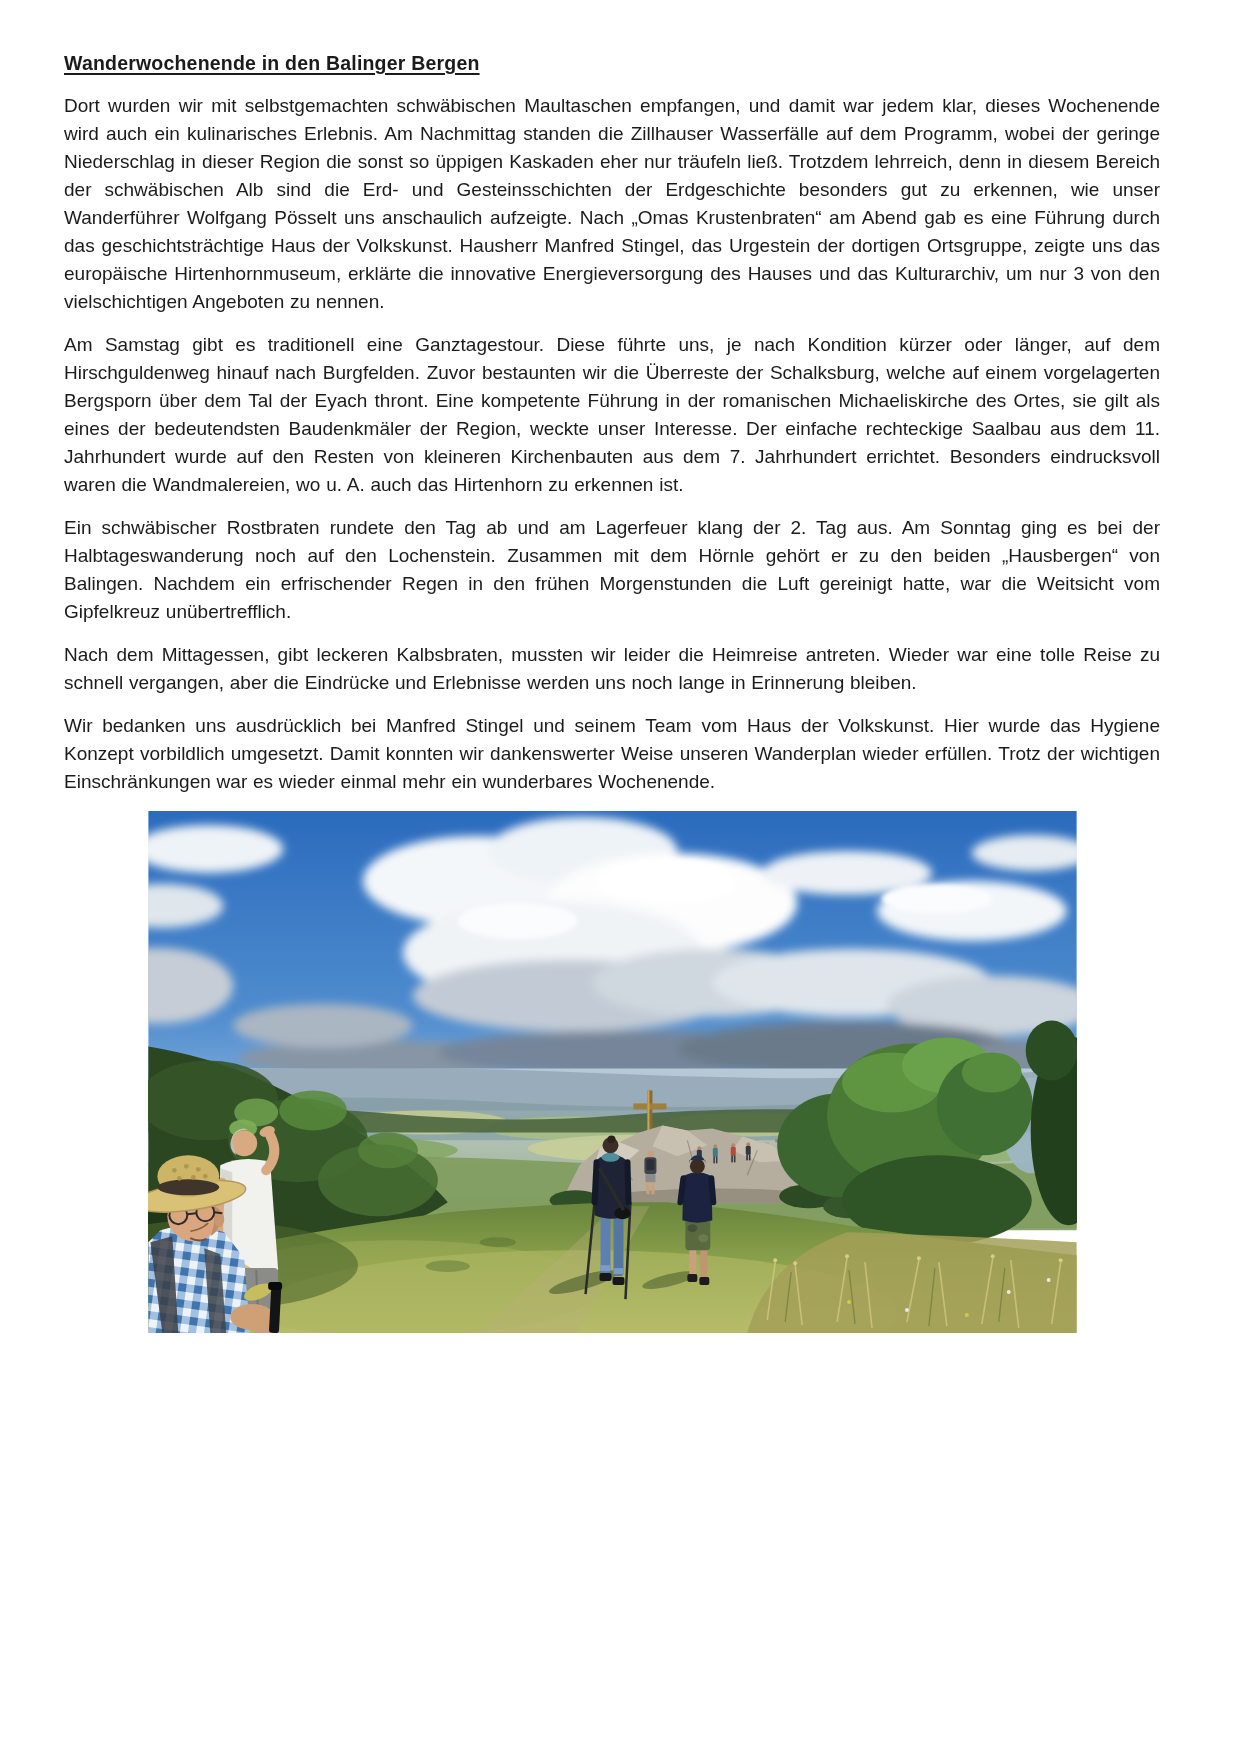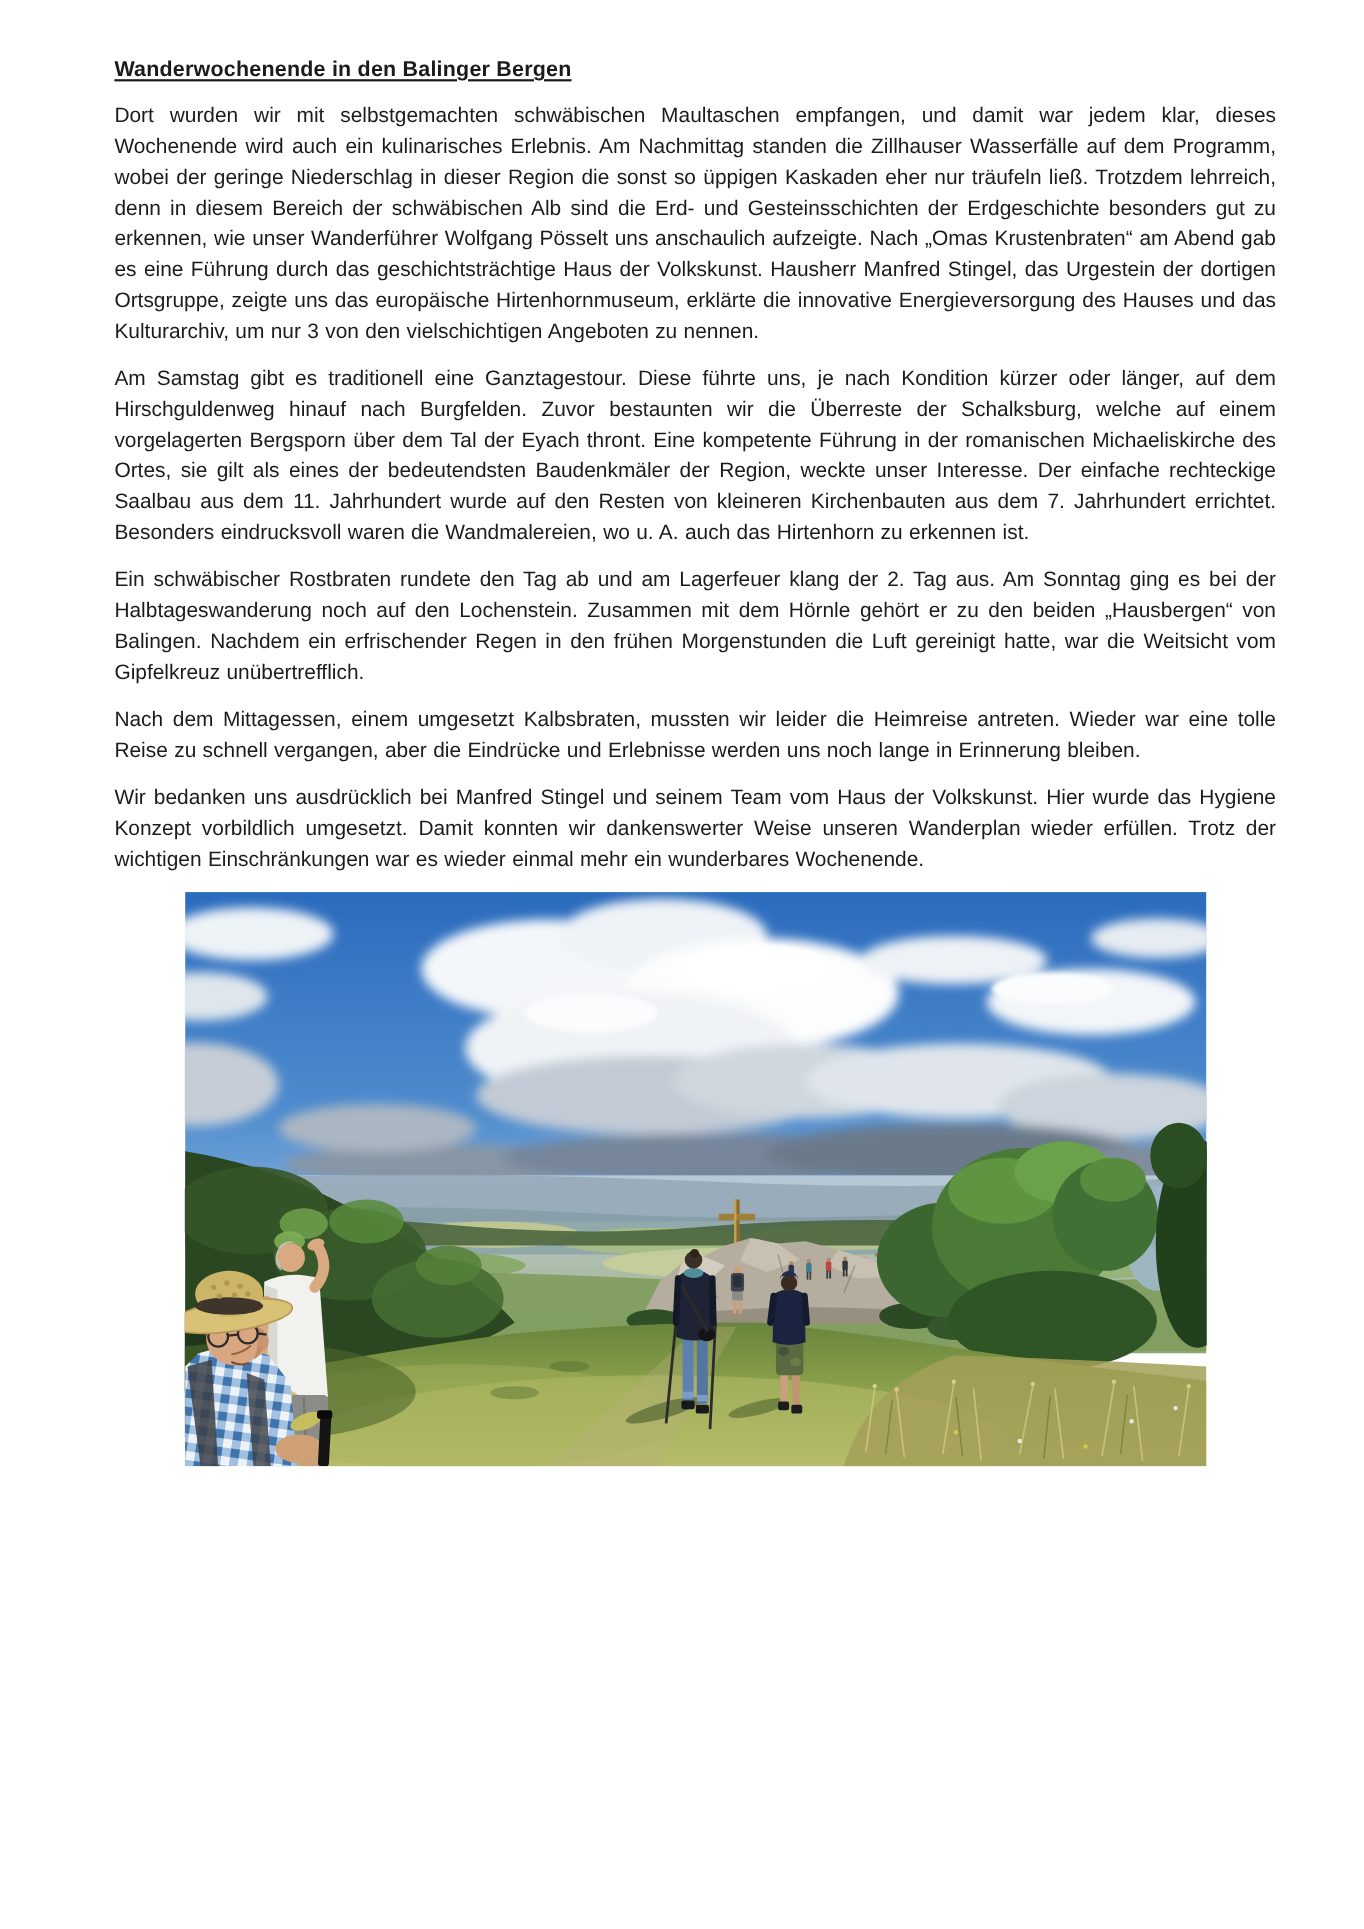--- a/index.html
+++ b/index.html
@@ -6,21 +6,21 @@
   .page{
     position:relative;
     width:1240px;
     height:1754px;
     margin:0 auto;
     background:#ffffff;
     overflow:hidden;
     font-family:"Liberation Sans", sans-serif;
     color:#1b1b1b;
     box-sizing:border-box;
-    padding:52px 80px 0 104px;
+    padding:52px 80px 0 64px;
   }
   .doc-title{
     display:inline-block;
     font-size:19.5px;
     font-weight:bold;
     margin:0 0 17px 0;
     text-decoration:underline;
     text-decoration-thickness:2px;
     text-underline-offset:3px;
     letter-spacing:.2px;
@@ -41,21 +41,21 @@
 </head>
 <body>
 
 <main class="page">
 
   <h1 class="doc-title">Wanderwochenende in den Balinger Bergen</h1>
 
   <p class="doc-par">Dort wurden wir mit selbstgemachten schwäbischen Maultaschen empfangen, und damit war jedem klar, dieses Wochenende wird auch ein kulinarisches Erlebnis. Am Nachmittag standen die Zillhauser Wasserfälle auf dem Programm, wobei der geringe Niederschlag in dieser Region die sonst so üppigen Kaskaden eher nur träufeln ließ. Trotzdem lehrreich, denn in diesem Bereich der schwäbischen Alb sind die Erd- und Gesteinsschichten der Erdgeschichte besonders gut zu erkennen, wie unser Wanderführer Wolfgang Pösselt uns anschaulich aufzeigte. Nach „Omas Krustenbraten“ am Abend gab es eine Führung durch das geschichtsträchtige Haus der Volkskunst. Hausherr Manfred Stingel, das Urgestein der dortigen Ortsgruppe, zeigte uns das europäische Hirtenhornmuseum, erklärte die innovative Energieversorgung des Hauses und das Kulturarchiv, um nur 3 von den vielschichtigen Angeboten zu nennen.</p>
   <p class="doc-par">Am Samstag gibt es traditionell eine Ganztagestour. Diese führte uns, je nach Kondition kürzer oder länger, auf dem Hirschguldenweg hinauf nach Burgfelden. Zuvor bestaunten wir die Überreste der Schalksburg, welche auf einem vorgelagerten Bergsporn über dem Tal der Eyach thront. Eine kompetente Führung in der romanischen Michaeliskirche des Ortes, sie gilt als eines der bedeutendsten Baudenkmäler der Region, weckte unser Interesse. Der einfache rechteckige Saalbau aus dem 11. Jahrhundert wurde auf den Resten von kleineren Kirchenbauten aus dem 7. Jahrhundert errichtet. Besonders eindrucksvoll waren die Wandmalereien, wo u. A. auch das Hirtenhorn zu erkennen ist.</p>
   <p class="doc-par">Ein schwäbischer Rostbraten rundete den Tag ab und am Lagerfeuer klang der 2. Tag aus. Am Sonntag ging es bei der Halbtageswanderung noch auf den Lochenstein. Zusammen mit dem Hörnle gehört er zu den beiden „Hausbergen“ von Balingen. Nachdem ein erfrischender Regen in den frühen Morgenstunden die Luft gereinigt hatte, war die Weitsicht vom Gipfelkreuz unübertrefflich.</p>
-  <p class="doc-par">Nach dem Mittagessen, einem umgesetzt Kalbsbraten, mussten wir leider die Heimreise antreten. Wieder war eine tolle Reise zu schnell vergangen, aber die Eindrücke und Erlebnisse werden uns noch lange in Erinnerung bleiben.</p>
+  <p class="doc-par">Nach dem Mittagessen, gibt leckeren Kalbsbraten, mussten wir leider die Heimreise antreten. Wieder war eine tolle Reise zu schnell vergangen, aber die Eindrücke und Erlebnisse werden uns noch lange in Erinnerung bleiben.</p>
   <p class="doc-par">Wir bedanken uns ausdrücklich bei Manfred Stingel und seinem Team vom Haus der Volkskunst. Hier wurde das Hygiene Konzept vorbildlich umgesetzt. Damit konnten wir dankenswerter Weise unseren Wanderplan wieder erfüllen. Trotz der wichtigen Einschränkungen war es wieder einmal mehr ein wunderbares Wochenende.</p>
 
   <figure class="photo-wrap">
     <svg width="929" height="522" viewBox="0 0 930 523" role="img" aria-label="Wanderer auf einer Gipfelwiese mit Felsen, Gipfelkreuz und Weitblick ins Tal unter blauem Wolkenhimmel">
       <defs>
         <linearGradient id="sky" x1="0" y1="0" x2="0" y2="1">
           <stop offset="0" stop-color="#2b6bbd"></stop>
           <stop offset="0.65" stop-color="#4f8cce"></stop>
           <stop offset="1" stop-color="#8ab4e0"></stop>
         </linearGradient>

